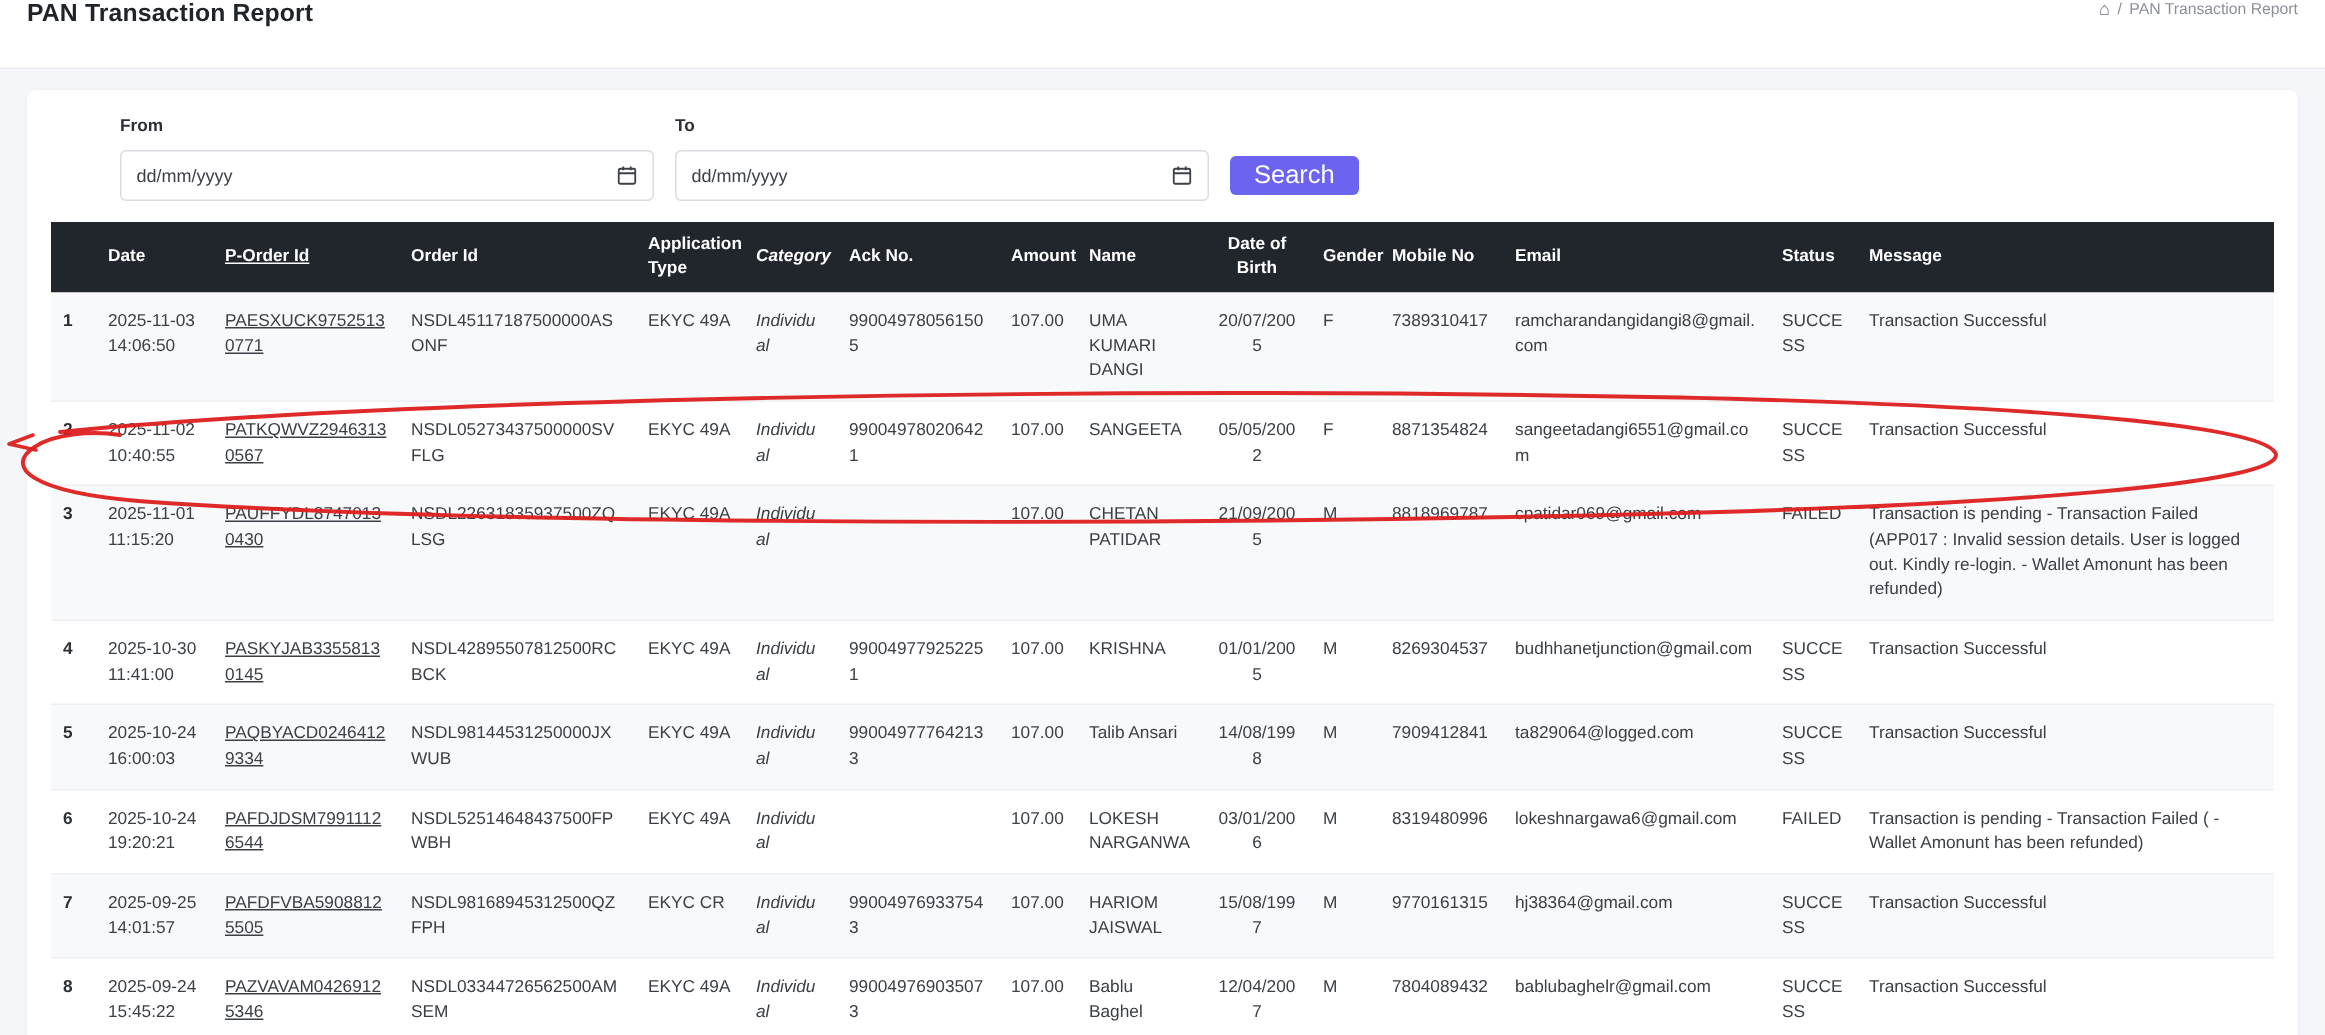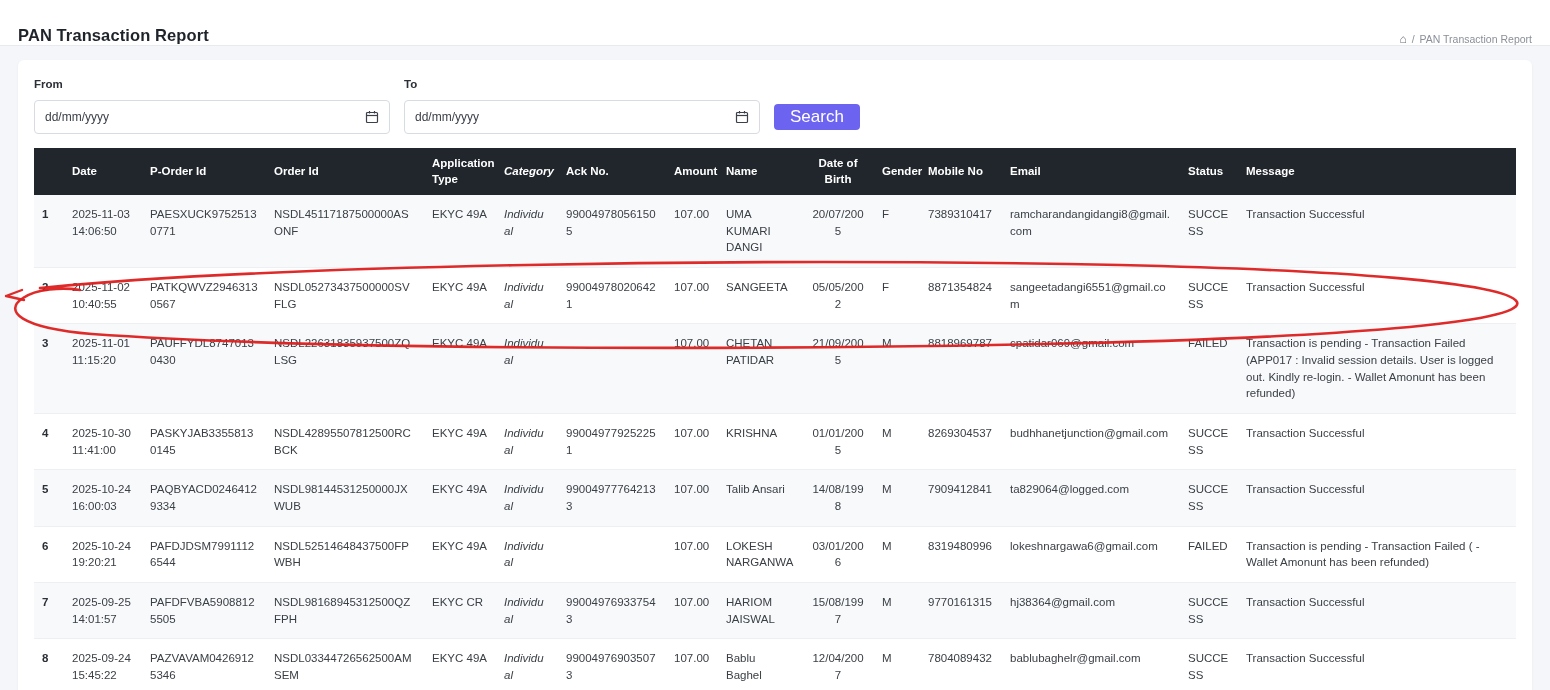--- a/index.html
+++ b/index.html
@@ -7,33 +7,33 @@
   body {
     font-family:"Liberation Sans", sans-serif;
     background:#f5f6f9;
     overflow:hidden;
     position:relative;
     color:#3b4046;
   }
   
   .topbar {
     height:46px; background:#ffffff; border-bottom:1px solid #e8eaee;
-    display:flex; align-items:flex-end; justify-content:space-between;
+    display:flex; align-items:flex-start; justify-content:space-between;
     padding:0 18px;
   }
   .page-title { font-size:16.5px; font-weight:700; color:#1f242b; letter-spacing:.1px; }
   .breadcrumb { font-size:10.5px; color:#8a8f98; display:flex; align-items:center; gap:5px; }
   .breadcrumb .home { font-size:12px; line-height:1; color:#6b7078; }
   
   .card {
     background:#ffffff; margin:14px 18px 0; border-radius:6px;
     padding:18px 16px 0; box-shadow:0 1px 3px rgba(20,25,40,.05);
   }
   
-  .filters { display:flex; align-items:flex-end; gap:14px; margin-bottom:14px; }
+  .filters { display:flex; align-items:flex-end; gap:14px; margin-bottom:14px;margin-left:46px; }
   .field { display:flex; flex-direction:column; gap:10px; }
   .field-label { font-size:11.5px; font-weight:700; color:#2b2f36; }
   .date-input {
     width:356px; height:34px; border:1px solid #d7dbe2; border-radius:4px;
     display:flex; align-items:center; justify-content:flex-end;
     padding:0 10px; background:#fff;
   }
   .date-input input {
     border:none; outline:none; background:transparent; width:100%;
     font-family:"Liberation Sans", sans-serif; font-size:12px; color:#3c4048;
@@ -53,21 +53,21 @@
     vertical-align:middle; height:46px; line-height:1.35;
   }
   tbody td {
     padding:11px 8px; vertical-align:top; color:#3b4046;
     border-bottom:1px solid #edeff2; line-height:1.45;
     word-wrap:break-word; overflow-wrap:break-word;
   }
   tbody tr:nth-child(odd) { background:#f8f9fb; }
   .col-sno     { width:30px; }
   .col-date    { width:78px; }
-  .col-p_order_id { width:124px; }
+  .col-p_order_id { width:124px;text-decoration:underline; }
   .col-order_id   { width:158px; }
   .col-app_type   { width:72px; }
   .col-category   { width:62px;font-style:italic; }
   .col-ack_no     { width:108px; }
   .col-amount     { width:52px;margin-left:20px; }
   .col-name       { width:84px; }
   .col-dob        { width:72px;text-align:center; }
   .col-gender     { width:46px; }
   .col-mobile     { width:82px; }
   .col-email      { width:178px; }

